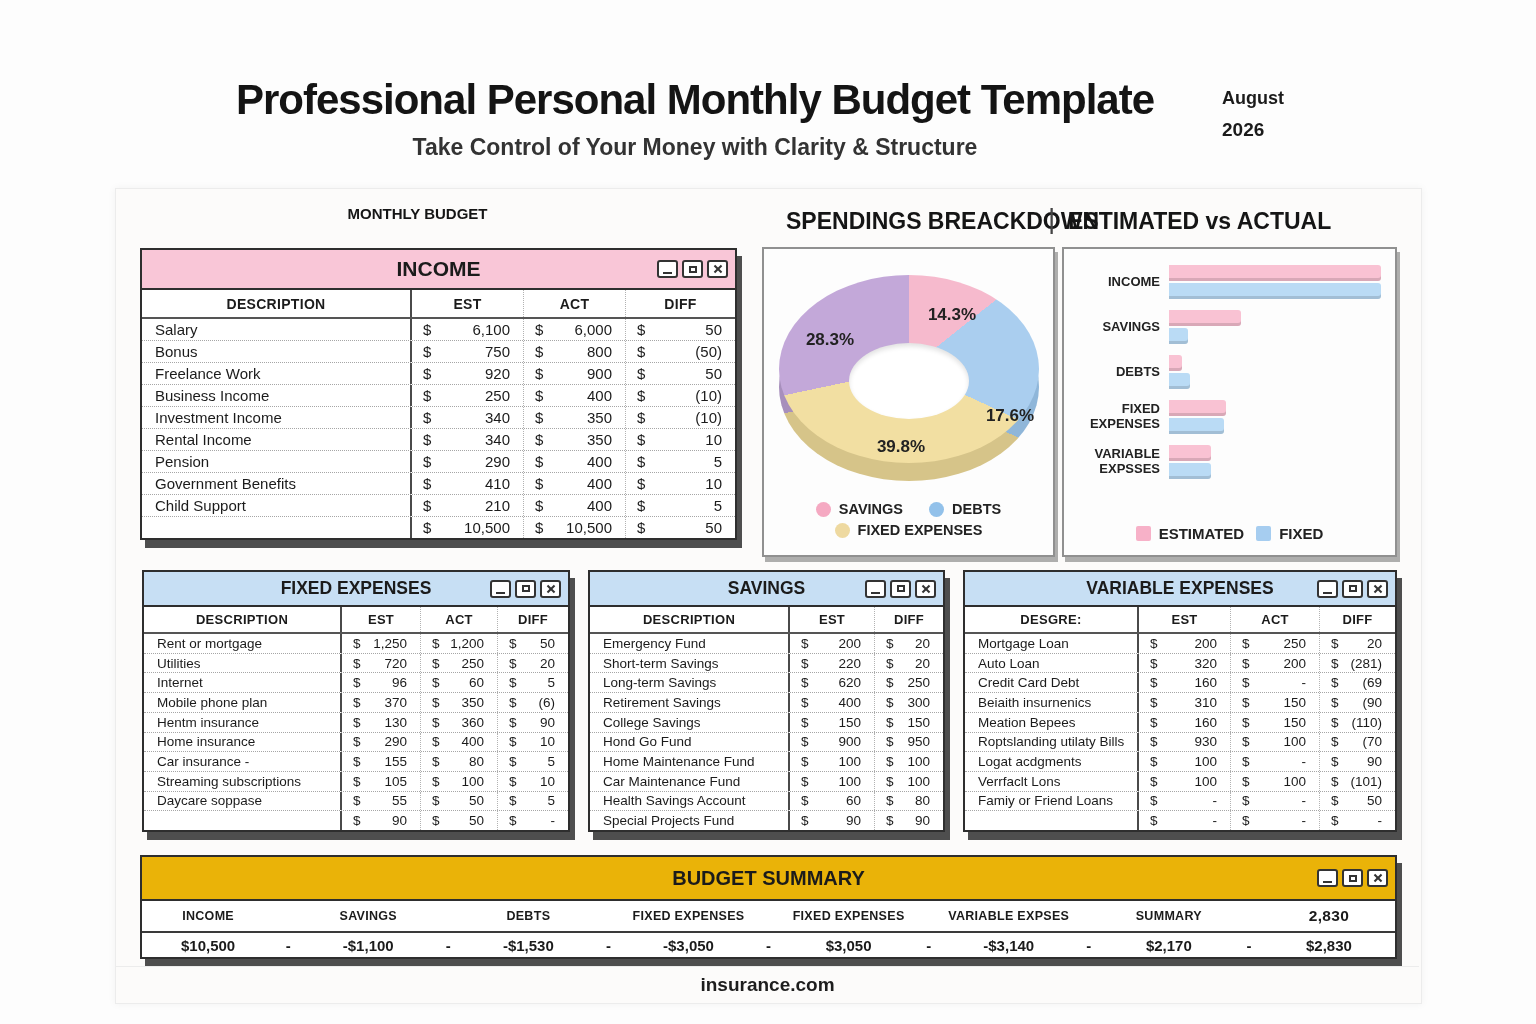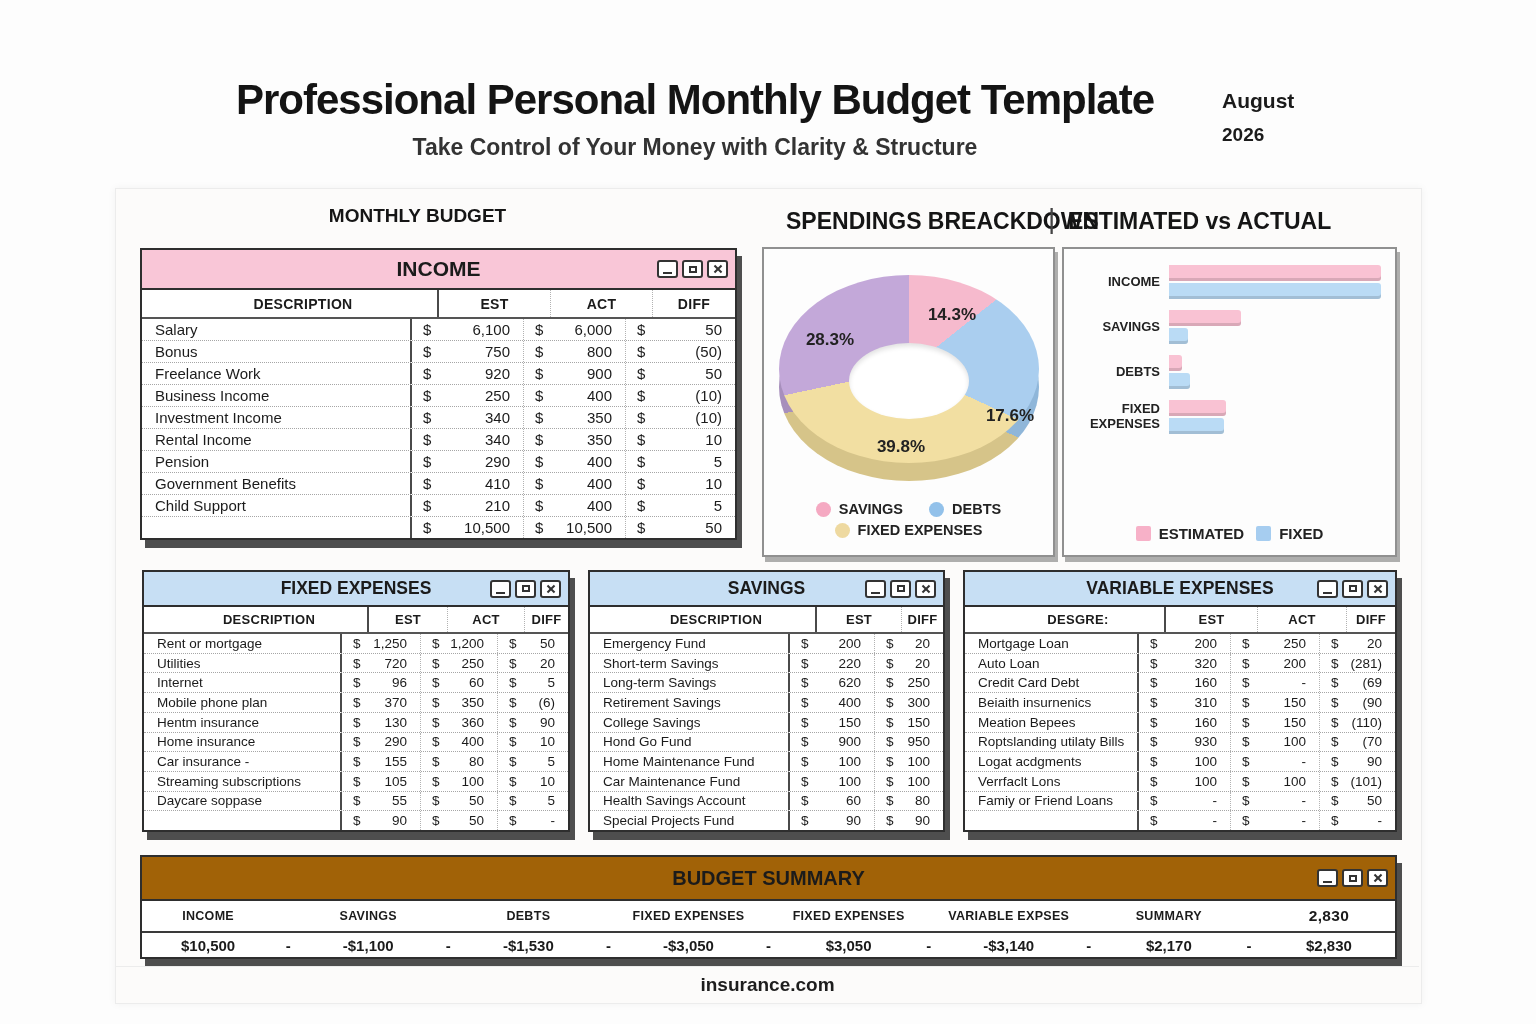--- a/index.html
+++ b/index.html
@@ -5,56 +5,56 @@
   html,body{margin:0;padding:0;background:#fdfdfd;}
   #canvas{position:relative;width:1536px;height:1024px;background:#fdfdfd;
     font-family:"Liberation Sans",sans-serif;color:#1b1b1b;overflow:hidden;}
 
   
   .main-title{position:absolute;left:120px;top:76px;width:1150px;text-align:center;
     font-size:42px;font-weight:700;letter-spacing:-1px;color:#141414;white-space:nowrap;}
   .subtitle{position:absolute;left:120px;top:134px;width:1150px;text-align:center;
     font-size:23px;font-weight:600;color:#333;}
   .date-block{position:absolute;left:1222px;top:84px;line-height:1.65;}
-  .date-block .m{font-size:21px;font-weight:600;}
+  .date-block .m{font-size:18px;font-weight:600;}
   .date-block .y{font-size:19px;font-weight:600;}
 
   
   .panel-bg{position:absolute;left:115px;top:188px;width:1305px;height:814px;
     background:#fcfbfa;border:1px solid #ececec;box-shadow:0 0 8px rgba(0,0,0,.05);}
 
   
   .sec{position:absolute;font-weight:700;color:#151515;white-space:nowrap;}
-  .sec-left{left:310px;top:205px;width:215px;text-align:center;font-size:19px;}
+  .sec-left{left:310px;top:205px;width:215px;text-align:center;font-size:15px;}
   .sec-mid{left:786px;top:208px;font-size:23px;}
   .sec-sep{left:1048px;top:203px;font-size:28px;font-weight:400;color:#444;}
   .sec-right{left:1068px;top:208px;font-size:23px;}
 
   
   .win{position:absolute;display:flex;flex-direction:column;background:#fff;
     border:2px solid #2e2e2e;box-shadow:5px 8px 0 #4e4e4e;box-sizing:border-box;}
   .tbar{position:relative;display:flex;align-items:center;justify-content:center;
     border-bottom:2px solid #2e2e2e;font-weight:700;flex:0 0 auto;}
   .tb-pink{background:#f9c6d7;}
   .tb-blue{background:#c7dff4;}
-  .tb-tan{background:#a16207;}
+  .tb-tan{background:#eab308;}
   .controls{position:absolute;right:7px;top:50%;transform:translateY(-50%);display:flex;gap:4px;}
   .wc{width:21px;height:18px;background:#fff;border:2px solid #333;border-radius:3px;
     display:flex;align-items:center;justify-content:center;box-sizing:border-box;cursor:pointer;}
   .wc-min i{display:block;width:9px;height:2px;background:#333;margin-top:8px;}
   .wc-max i{display:block;width:8px;height:7px;border:2px solid #333;box-sizing:border-box;}
   .wc-close i{position:relative;display:block;width:10px;height:10px;}
   .wc-close i::before,.wc-close i::after{content:"";position:absolute;left:4px;top:0;
     width:2px;height:10px;background:#333;}
   .wc-close i::before{transform:rotate(45deg);}
   .wc-close i::after{transform:rotate(-45deg);}
 
   
   .chead{display:grid;align-items:center;text-align:center;font-weight:700;
-    border-bottom:2px solid #555;background:#fff;flex:0 0 auto;letter-spacing:.3px;padding-left:27px;}
+    border-bottom:2px solid #555;background:#fff;flex:0 0 auto;letter-spacing:.3px;}
   .rows{display:flex;flex-direction:column;flex:1 1 auto;min-height:0;}
   .trow{display:grid;align-items:center;flex:1;border-bottom:1px dotted #a6a6a6;min-height:0;}
   .rows .trow:last-child{border-bottom:none;}
   .c-desc{padding-left:13px;white-space:nowrap;overflow:hidden;}
   .c-m{display:flex;justify-content:space-between;align-items:center;height:100%;
     padding:0 13px 0 11px;border-left:1px dotted #b2b2b2;box-sizing:border-box;}
   .c-m.first{border-left:2px solid #4a4a4a;}
   .h{height:100%;display:flex;align-items:center;justify-content:center;box-sizing:border-box;}
   .h.first{border-left:2px solid #4a4a4a;}
   .h.dot{border-left:1px dotted #b2b2b2;}
@@ -384,20 +384,27 @@
         </div>
 
         <div class="brow">
           <div class="blabel">FIXED EXPENSES</div>
           <div class="btrack">
             <div class="bar est" style="width: 27%;"></div>
             <div class="bar act" style="width: 26%;"></div>
           </div>
         </div>
 
+        <div class="brow">
+          <div class="blabel">VARIABLE EXPSSES</div>
+          <div class="btrack">
+            <div class="bar est" style="width: 20%;"></div>
+            <div class="bar act" style="width: 20%;"></div>
+          </div>
+        </div>
       </div>
     <div class="b-legend">
 
         <div class="leg-item">
           <span class="chip-sq" style="background: rgb(247, 177, 200);"></span>
           <span class="leg-label">ESTIMATED</span>
         </div>
 
         <div class="leg-item">
           <span class="chip-sq" style="background: rgb(166, 205, 240);"></span>

